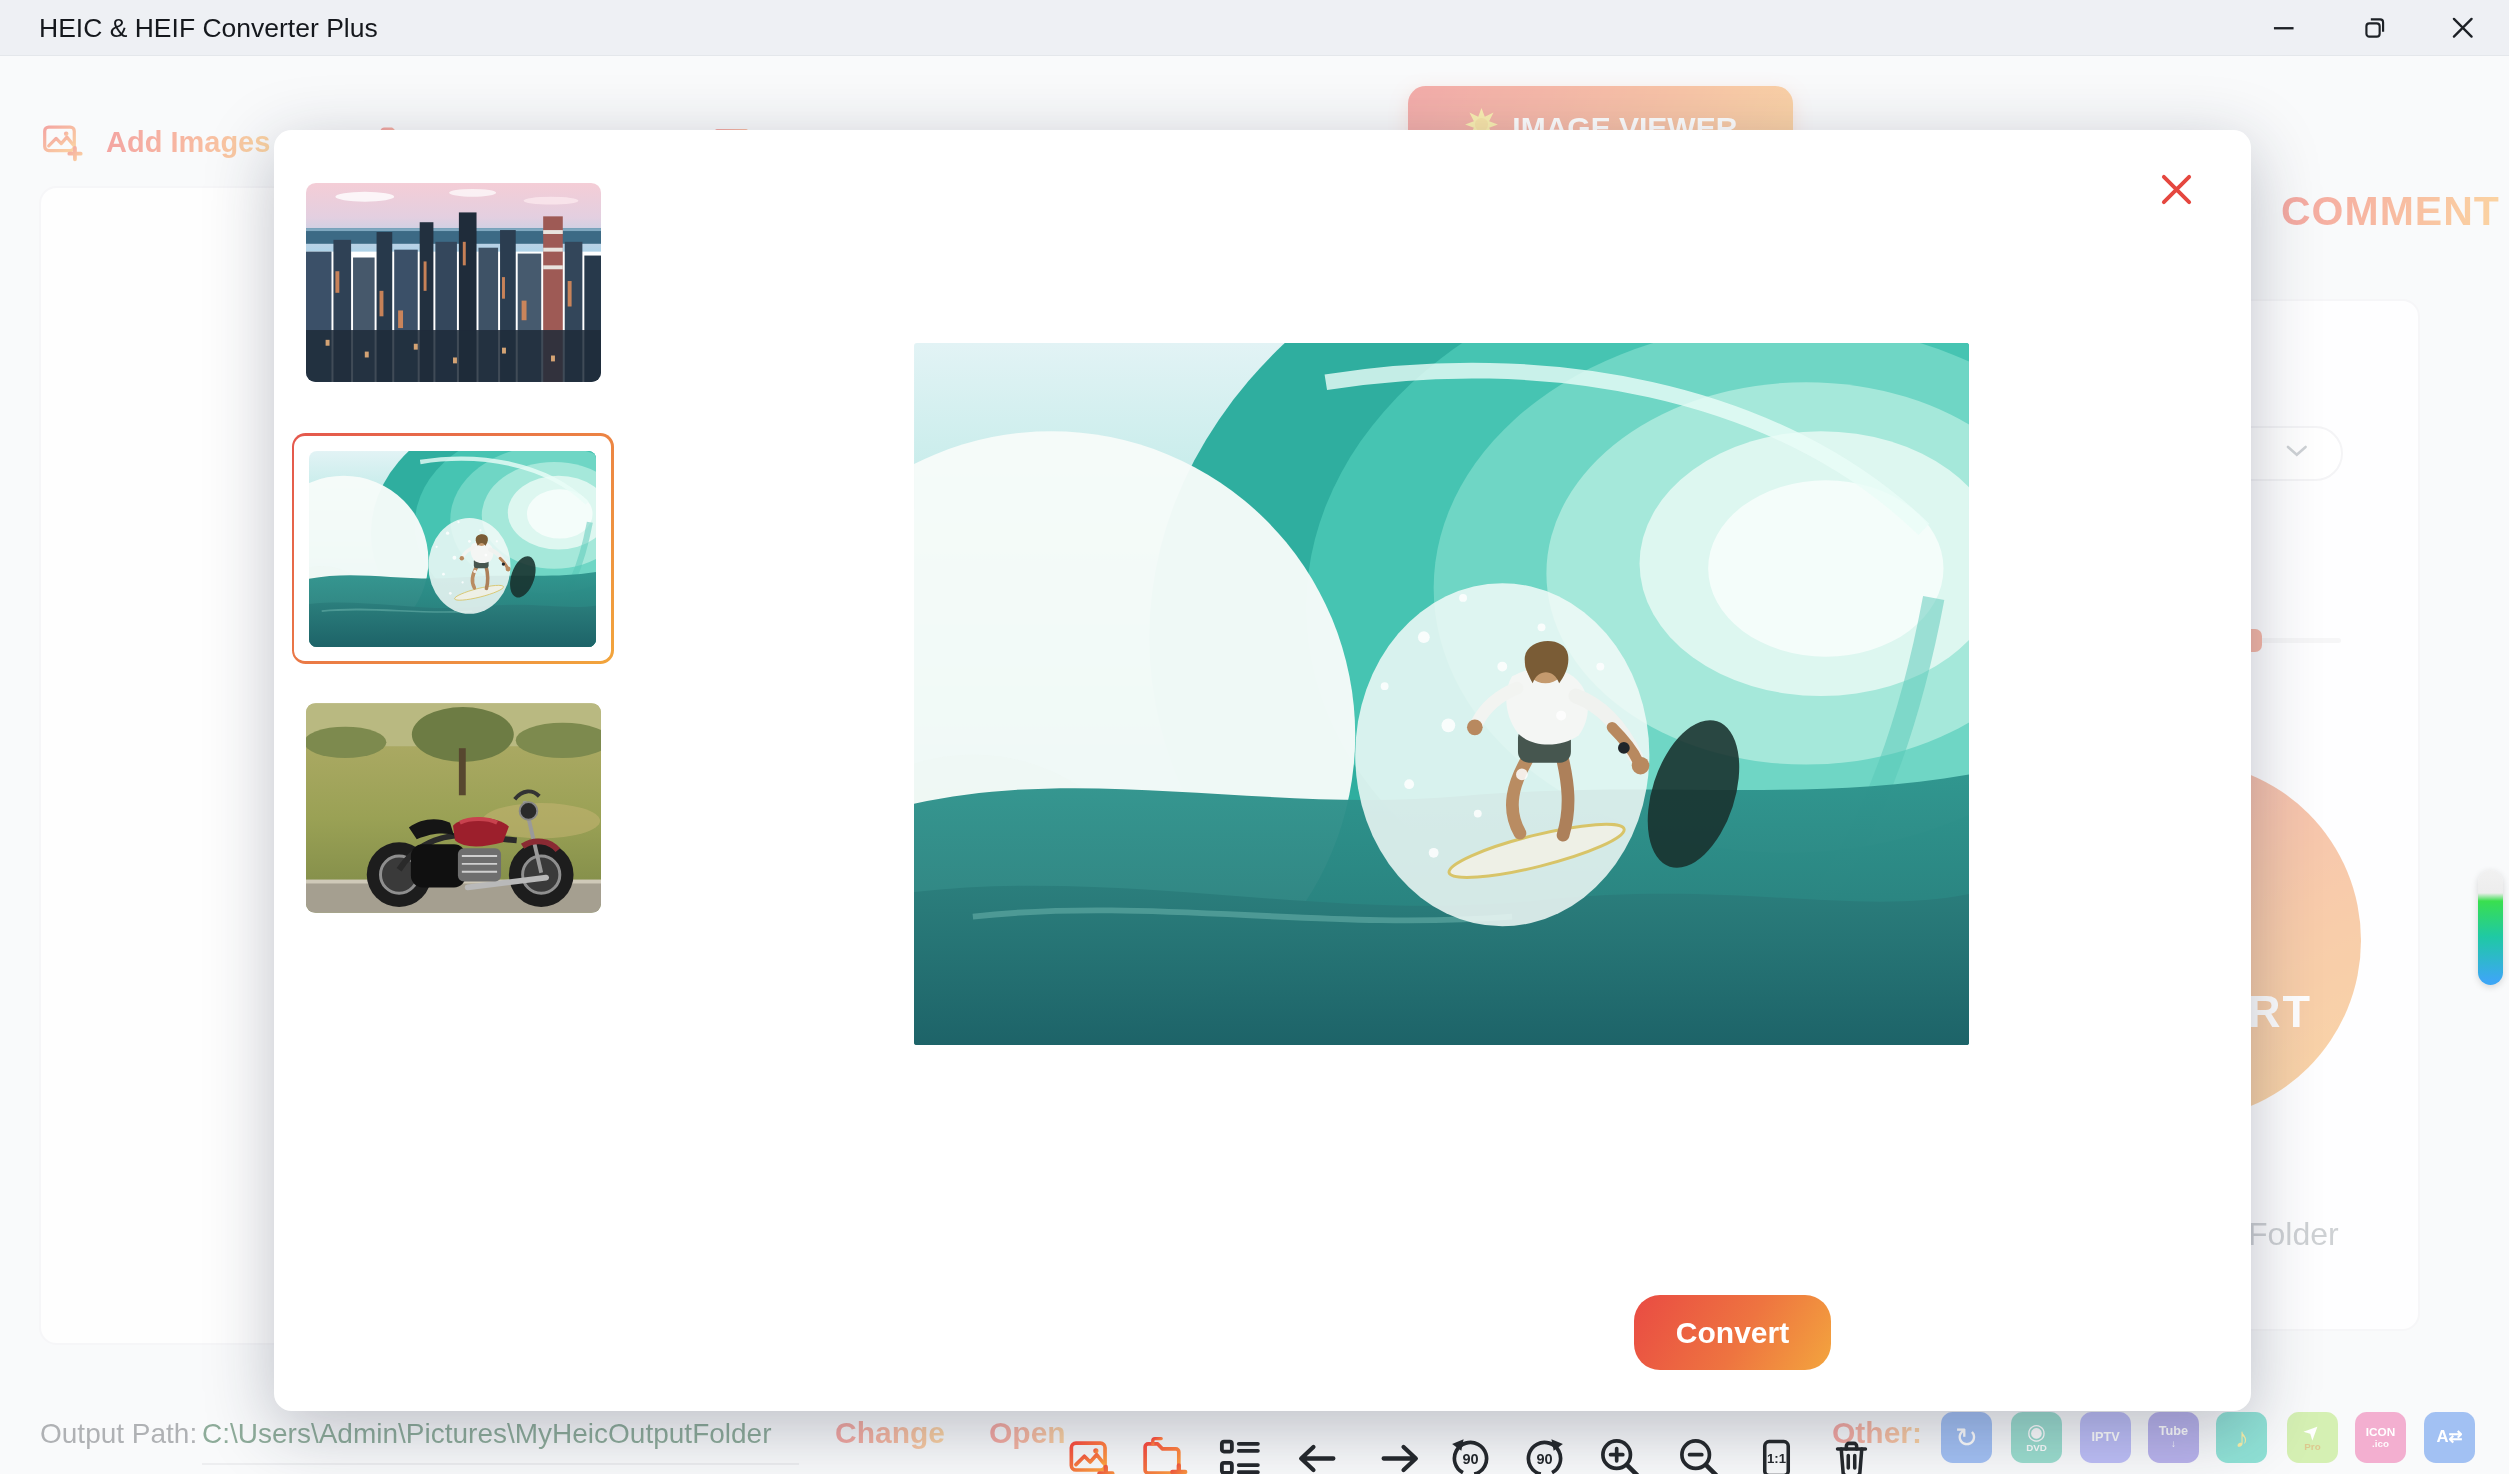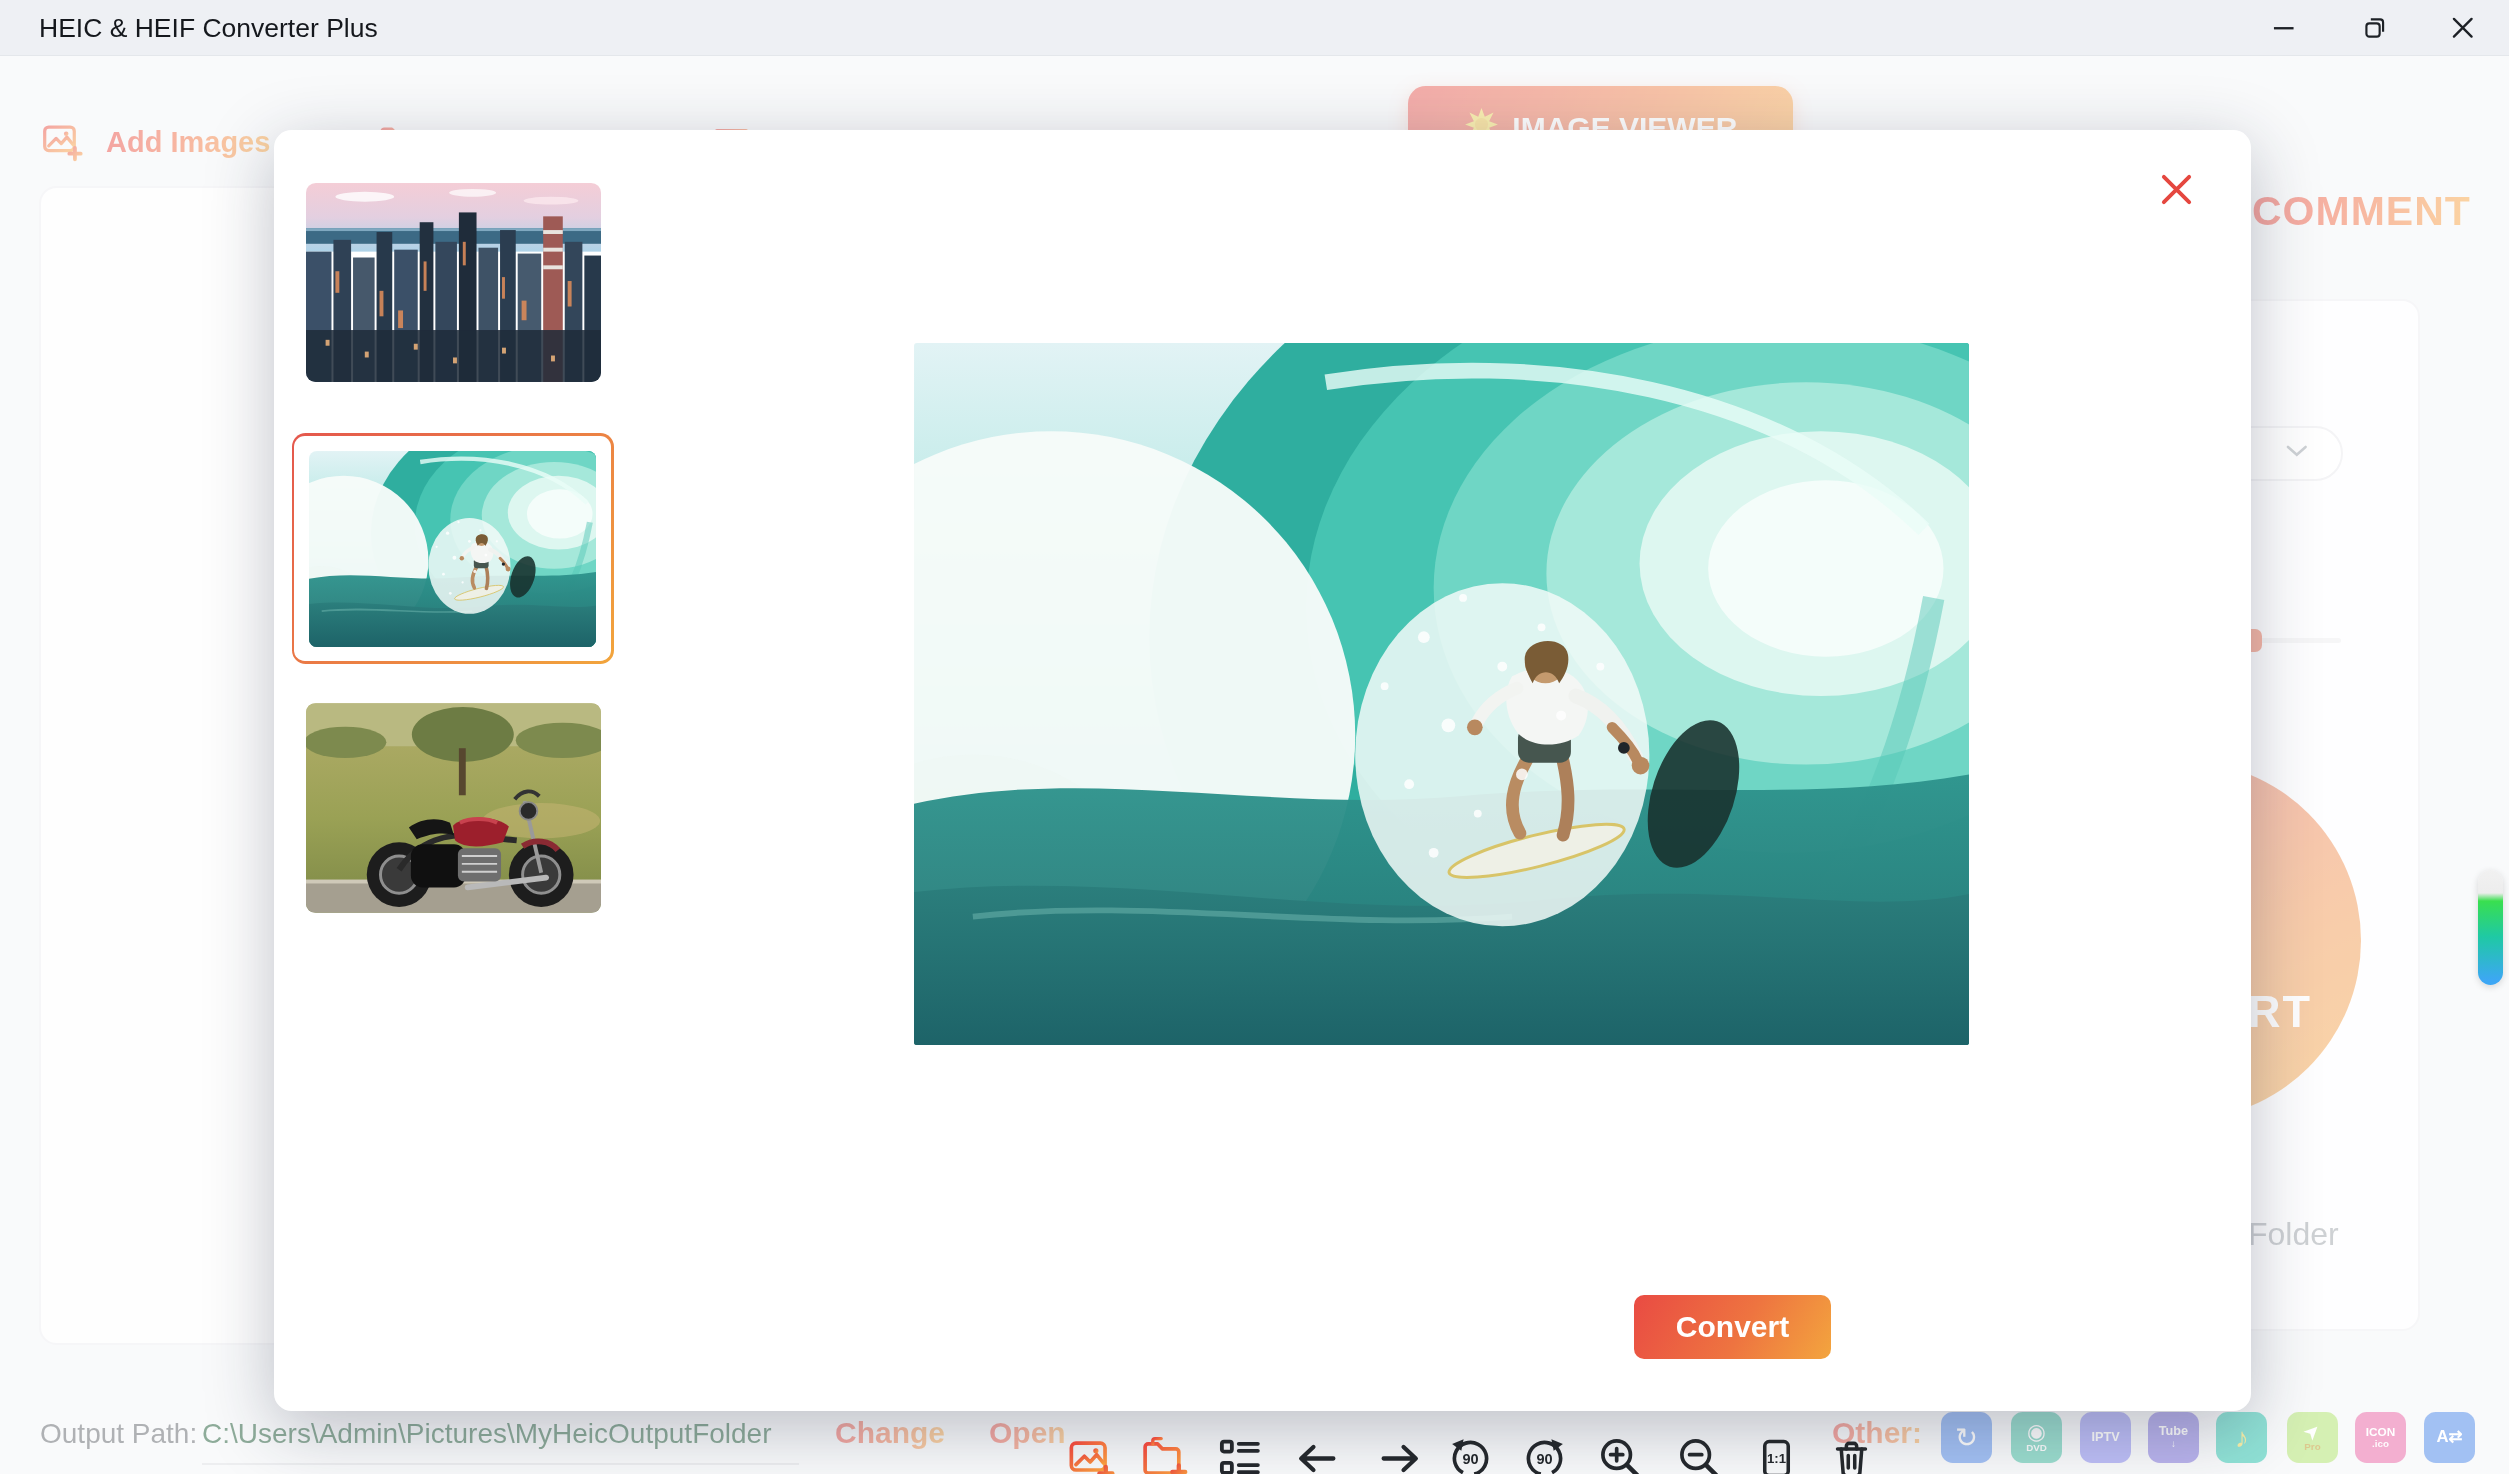--- a/index.html
+++ b/index.html
@@ -30,21 +30,21 @@
   .hdr-label { font-size:29px; }
   .viewer-btn { left:1408px; top:30px; width:385px; height:84px; border-radius:17.6px;
     background:linear-gradient(110deg,#e85550 0%,#ef7c48 55%,#f5a546 100%);
     display:flex; align-items:center; justify-content:center; gap:13.7px;
     color:#fff; font-weight:bold; font-size:30px; box-shadow:0 5.9px 17.6px rgba(235,110,70,.35); }
 
   .left-panel { left:39px; top:130px; width:1764px; height:1159px; background:#fcfcfd;
     border:2px solid #ececf0; border-radius:17.6px; }
   .right-panel { left:1941px; top:243px; width:479px; height:1032px; background:#fdfdfe;
     border:2px solid #ececf0; border-radius:17.6px; }
-  .comment-heading { left:2252px; top:132px; font-size:41px; letter-spacing:1px; }
+  .comment-heading { left:2252px; top:132px; font-size:41px; letter-spacing:1px;padding-left:29px; }
 
   .bg-dropdown { left:2039px; top:370px; width:304px; height:55px; background:#fff;
     border:2px solid #e8e8ec; border-radius:27.4px; }
   .bg-slider-track { left:2107px; top:582px; width:234px; height:4.9px; background:#ececee; border-radius:2.9px; }
   .bg-slider-handle { left:2239px; top:573px; width:22.5px; height:22.5px; background:#ec6b4a; border-radius:6.9px; }
   .bg-circle-btn { left:2002px; top:705px; width:359px; height:359px; border-radius:50%;
     background:linear-gradient(155deg,#ec7a5a 15%,#f09350 55%,#f2a448 90%); }
   .bg-circle-text { left:2248px; top:930px; font-size:45px; font-weight:bold; color:#ffffff; letter-spacing:2px; }
   .bg-folder-label { left:2248px; top:1160px; font-size:32px; color:#9aa0a6; }
 
@@ -84,21 +84,21 @@
   .thumb3 { left:32px; top:573px; width:295px; height:210px; }
 
   .main-image { left:640px; top:213px; width:1055px; height:702px; border-radius:2.9px; overflow:hidden; }
   .main-image svg { display:block; width:100%; height:100%; }
 
   .close-x { left:1885px; top:42px; width:35px; height:35px; cursor:pointer; }
 
   .tool { top:1304px; width:49px; height:49px; display:flex; align-items:center; justify-content:center; cursor:pointer; }
   .tool svg { display:block; }
 
-  .cv-btn { top:1165px; height:64px; border-radius:10px; color:#fff; font-weight:bold; font-size:30px;
+  .cv-btn { top:1165px; height:75px; border-radius:26px; color:#fff; font-weight:bold; font-size:30px;
     display:flex; align-items:center; justify-content:center; cursor:pointer;
     background:linear-gradient(120deg,#e94b43 0%,#ee7440 55%,#f3a53e 100%); }
   .cv1 { left:1360px; width:197px; }
   .cv2 { left:1588px; width:255px; }
 </style>
 </head>
 <body>
 
 <svg width="0" height="0" style="position:absolute" aria-hidden="true">
   <defs>

